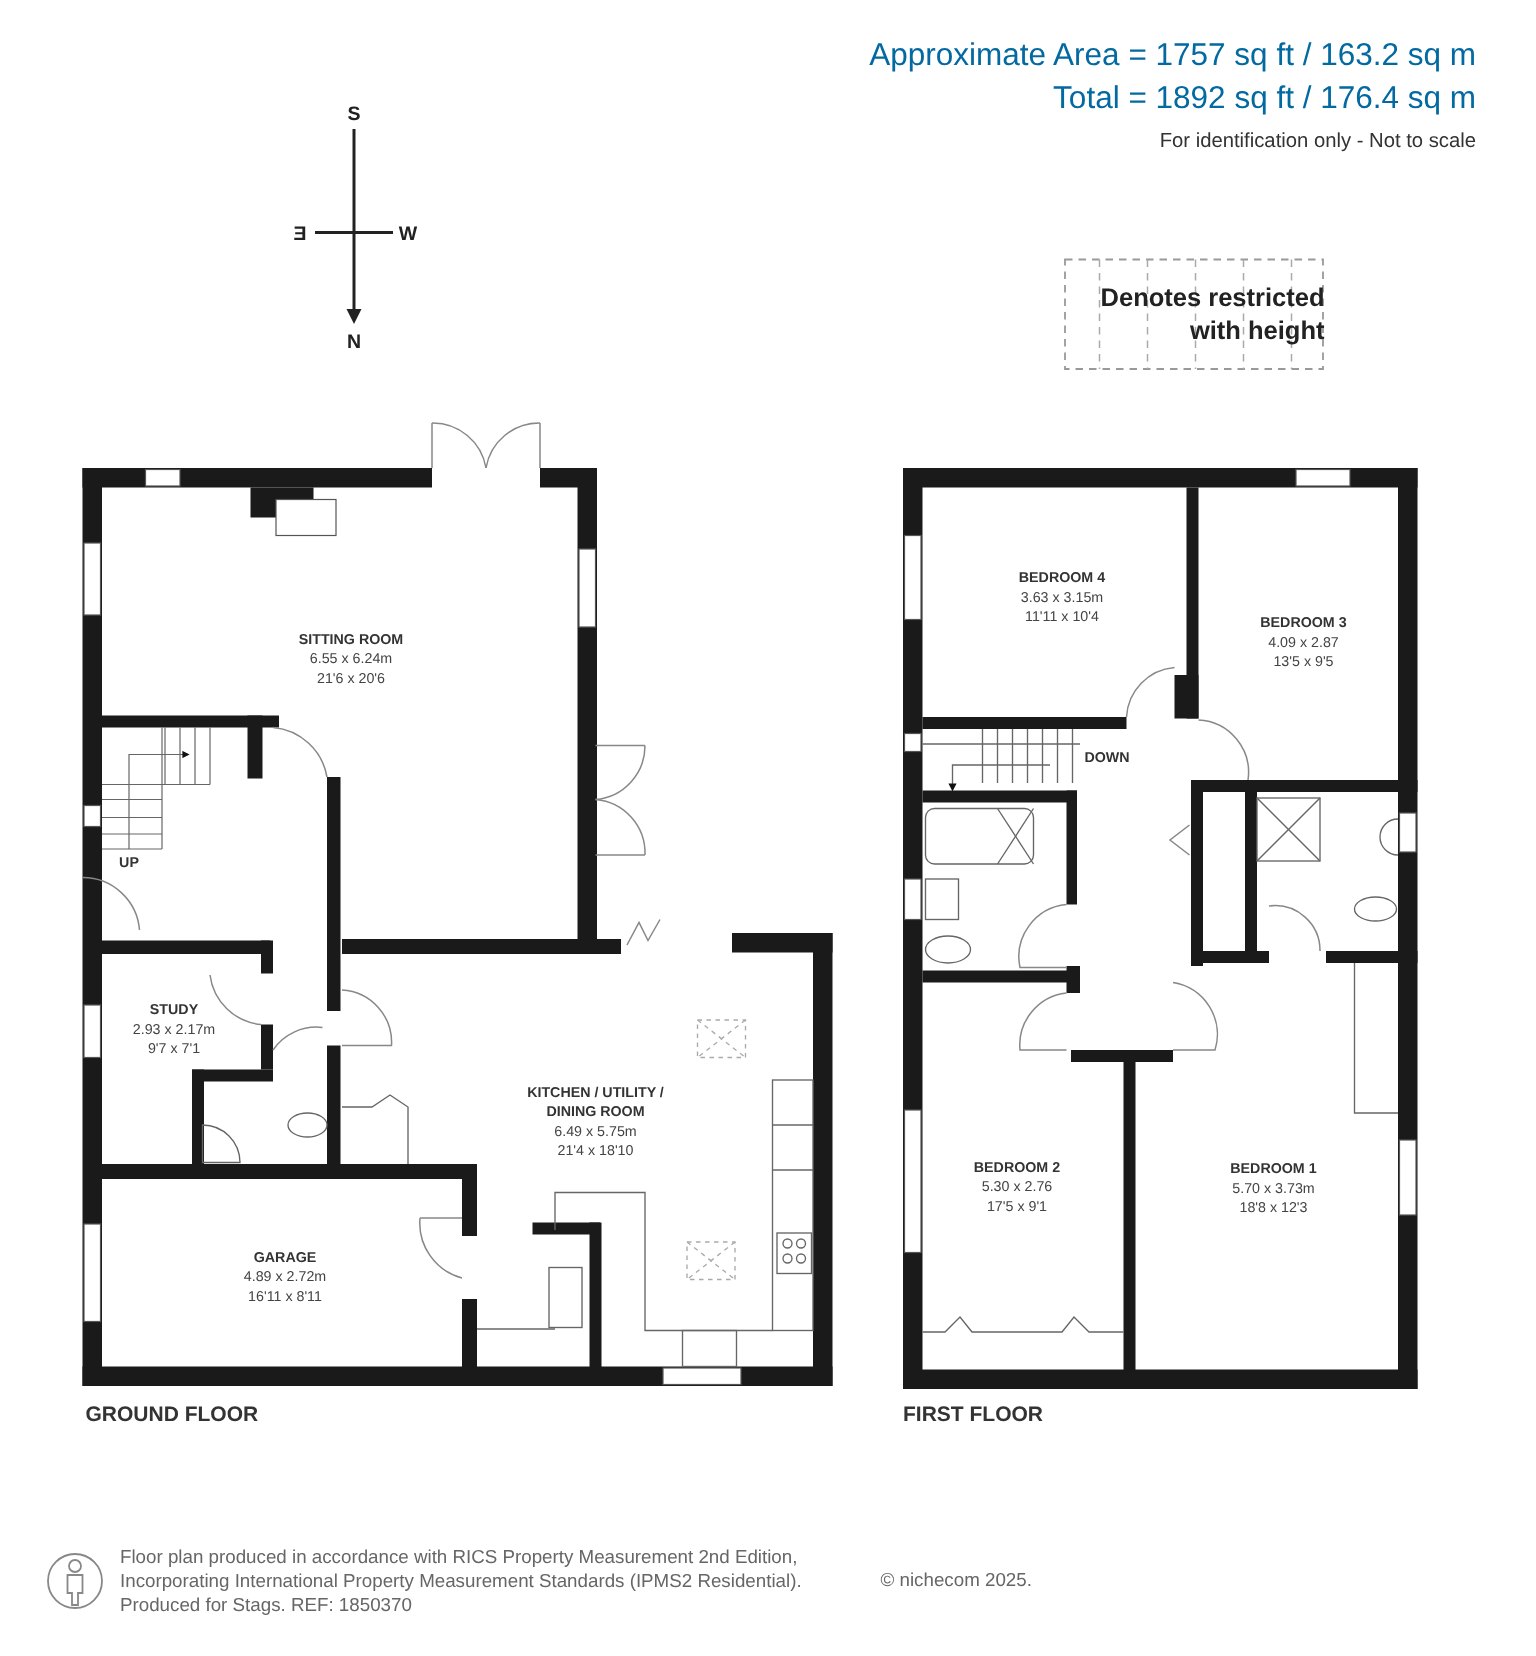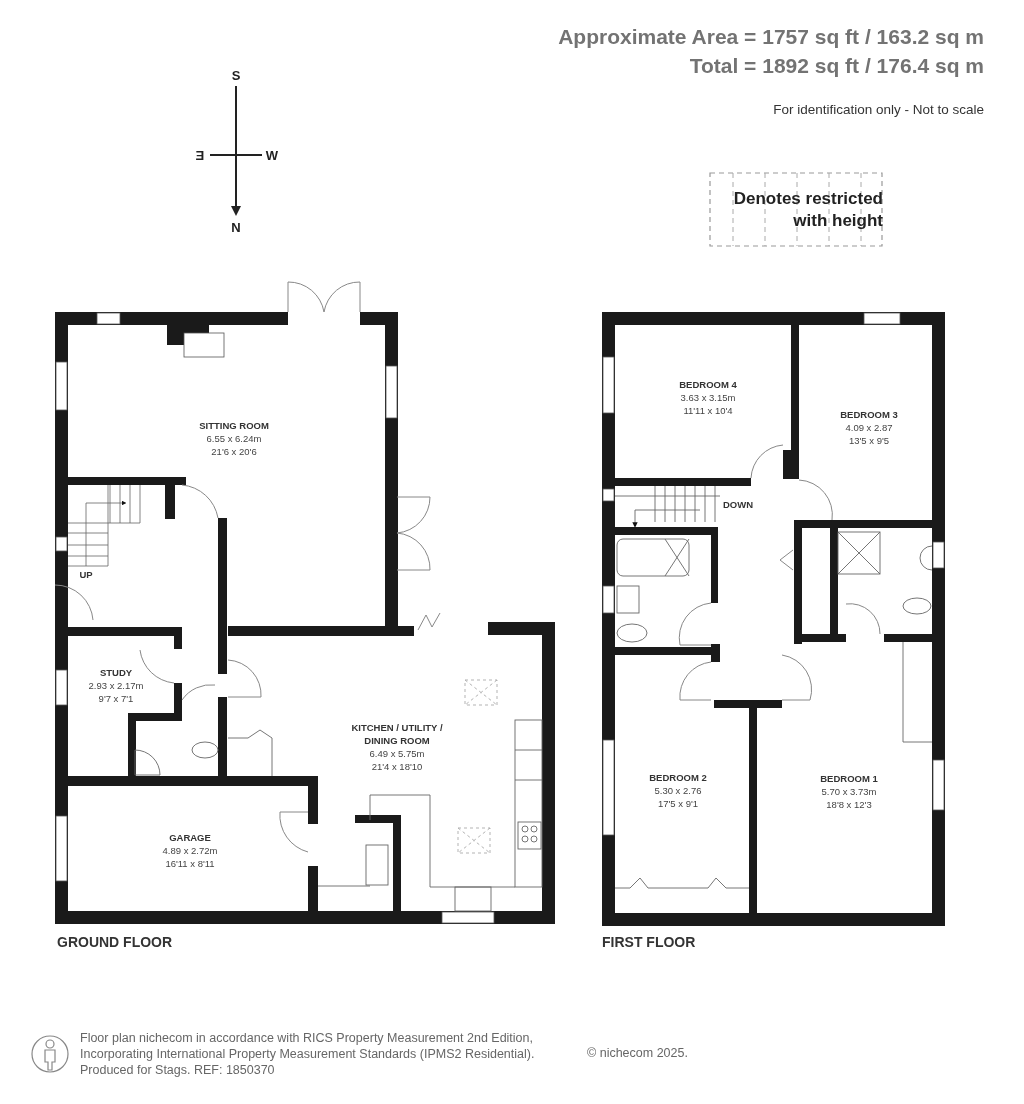--- a/index.html
+++ b/index.html
@@ -1,20 +1,20 @@
 <!DOCTYPE html>
 <html><head>
 <meta charset="utf-8">
 <style>
   html, body { margin: 0; padding: 0; background: #ffffff; }
   body { width: 1024px; height: 1104px; position: relative; overflow: hidden;
          font-family: "Liberation Sans", "DejaVu Sans", sans-serif; color: #222; }
   .area-block { position: absolute; right: 40px; top: 22px; text-align: right; }
-  .area-line { font-size: 21px; line-height: 29px; color: #737373; font-weight: bold; }
-  .area-note { font-size: 13.5px; margin-top: 22px; color: #333; }
+  .area-line { font-size: 21px; line-height: 29px; color: #0369a1; }
+  .area-note { font-size: 13.5px; margin-top: 6px; color: #333; }
   .legend-box { position: absolute; left: 709px; top: 172px; width: 174px; height: 75px; }
   .legend-text { position: absolute; left: 0; top: 16px; width: 174px; text-align: right;
                  font-weight: bold; font-size: 17px; line-height: 22px; color: #222; }
   svg.plan { position: absolute; left: 0; top: 0; }
   .room-name { font-weight: bold; font-size: 9.5px; fill: #333; }
   .room-dim { font-size: 9.5px; fill: #444; }
   .floor-label { font-weight: bold; font-size: 14px; fill: #333; }
   .compass-text { font-weight: bold; font-size: 13px; fill: #222; }
   .footer { position: absolute; left: 80px; top: 1030px; font-size: 12.5px; line-height: 16px; color: #666; }
   .footer-icon { position: absolute; left: 30px; top: 1030px; }
@@ -273,17 +273,17 @@
   <text class="room-name" x="738" y="508" text-anchor="middle">DOWN</text>
   <text class="floor-label" x="602" y="947">FIRST FLOOR</text>
 </svg>
 
 <svg class="footer-icon" width="40" height="48">
   <circle cx="20" cy="24" r="18" fill="none" stroke="#888" stroke-width="1.2"></circle>
   <circle cx="20" cy="14" r="4" fill="none" stroke="#888" stroke-width="1.2"></circle>
   <path d="M15,20 L25,20 L25,32 L22,32 L22,40 L18,40 L18,32 L15,32 z" fill="none" stroke="#888" stroke-width="1.2"></path>
 </svg>
 <div class="footer">
-  <div>Floor plan nichecom in accordance with RICS Property Measurement 2nd Edition,</div>
+  <div>Floor plan produced in accordance with RICS Property Measurement 2nd Edition,</div>
   <div>Incorporating International Property Measurement Standards (IPMS2 Residential).</div>
   <div>Produced for Stags.   REF: 1850370</div>
 </div>
 <div class="copyright">© nichecom 2025.</div>
 
 </body></html>

